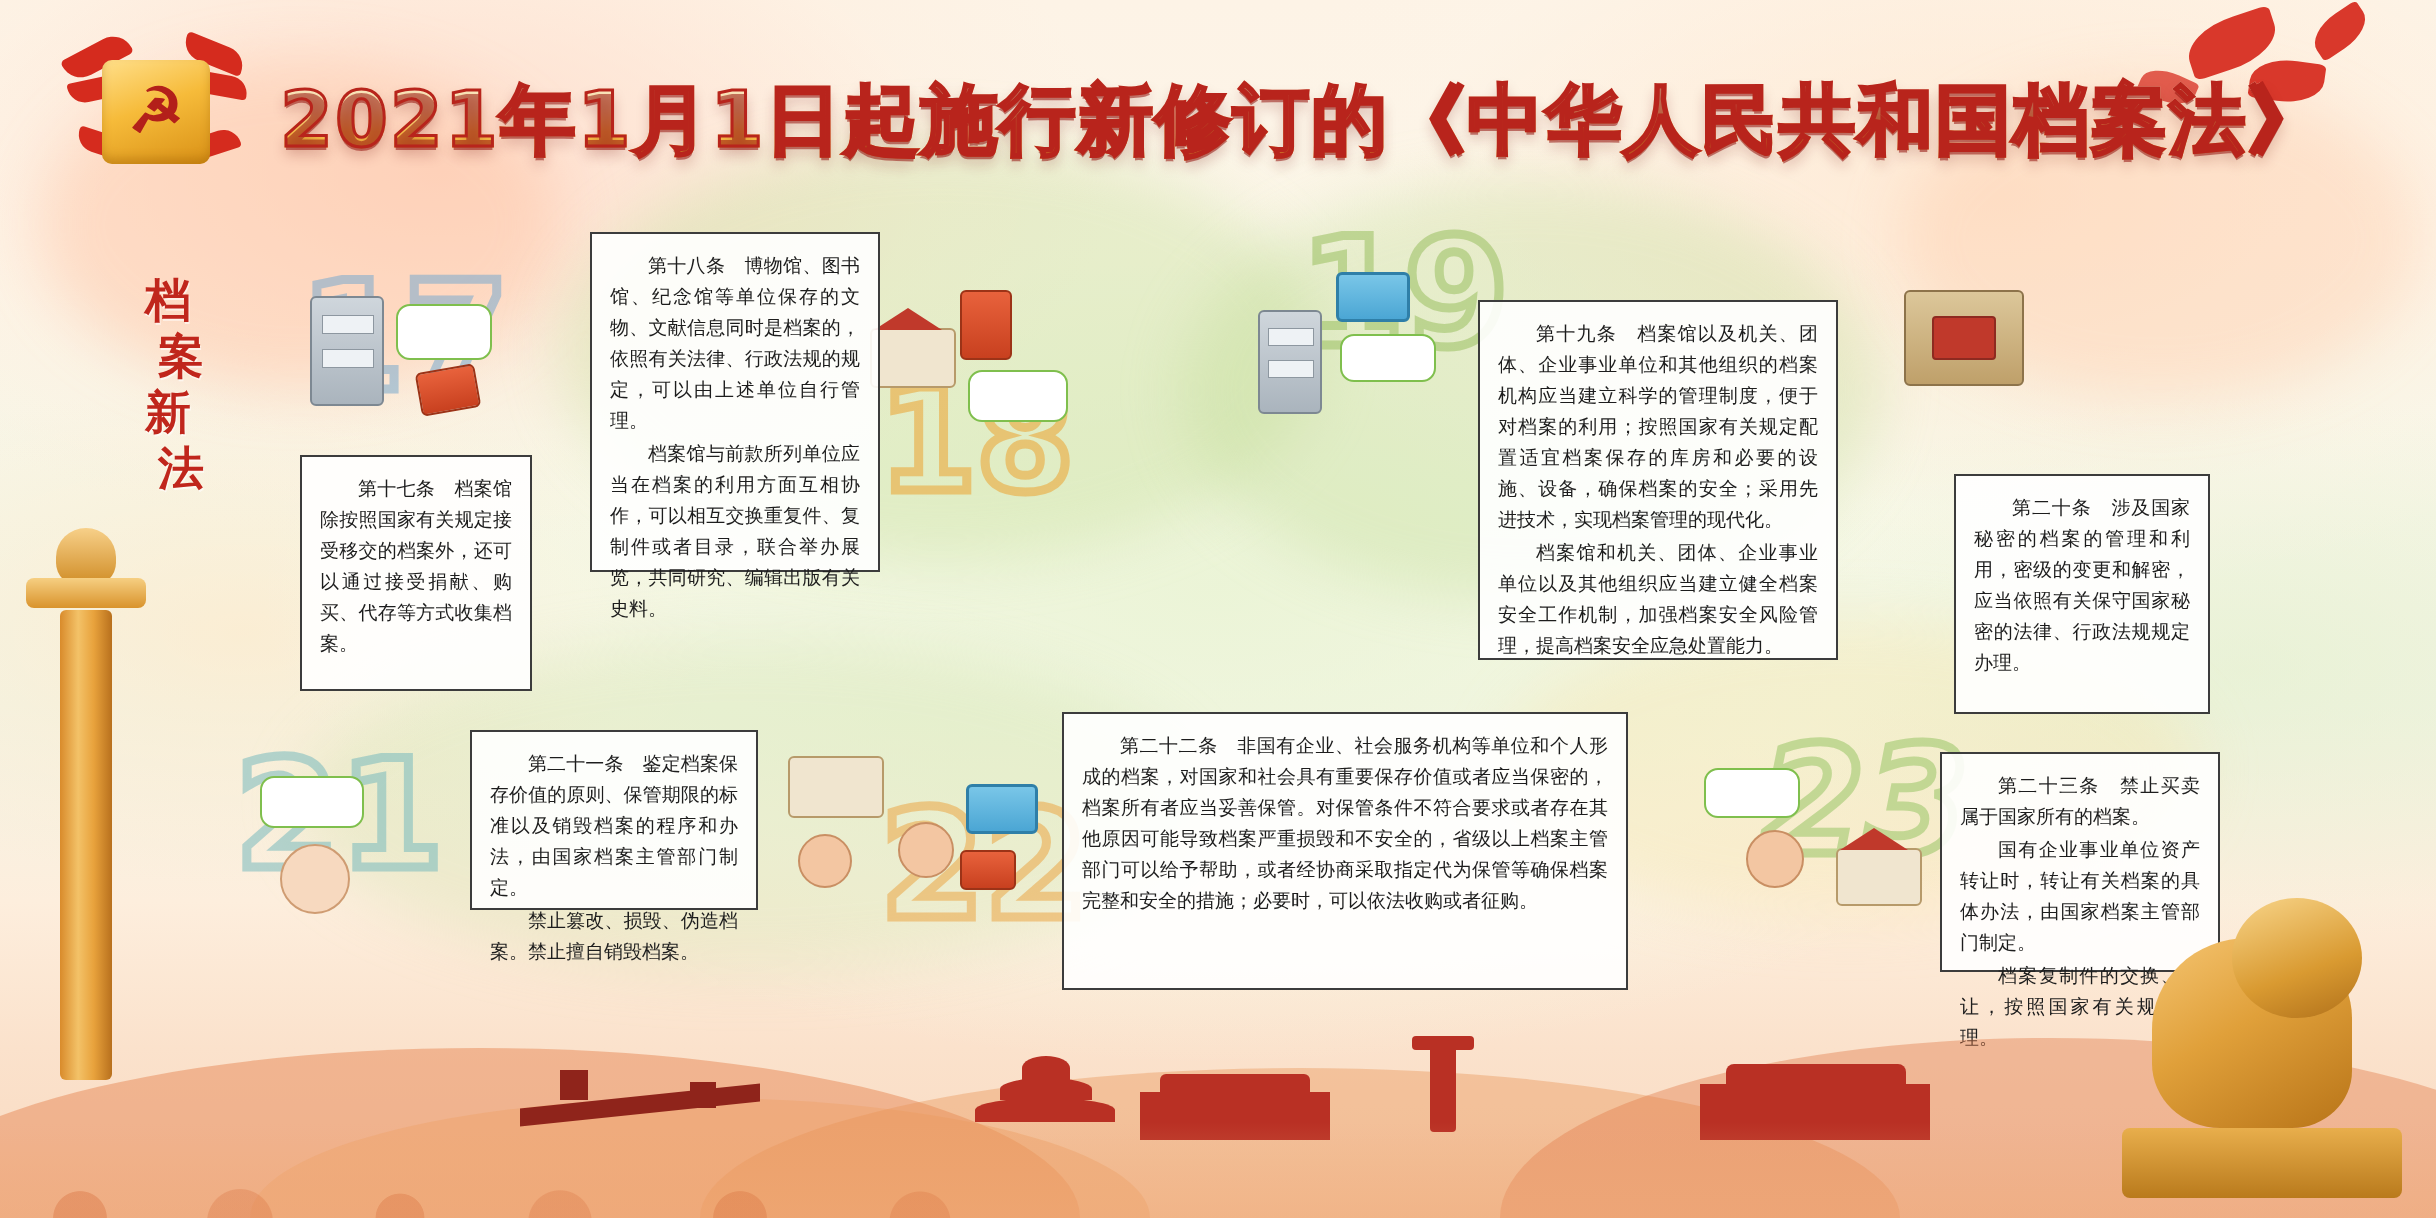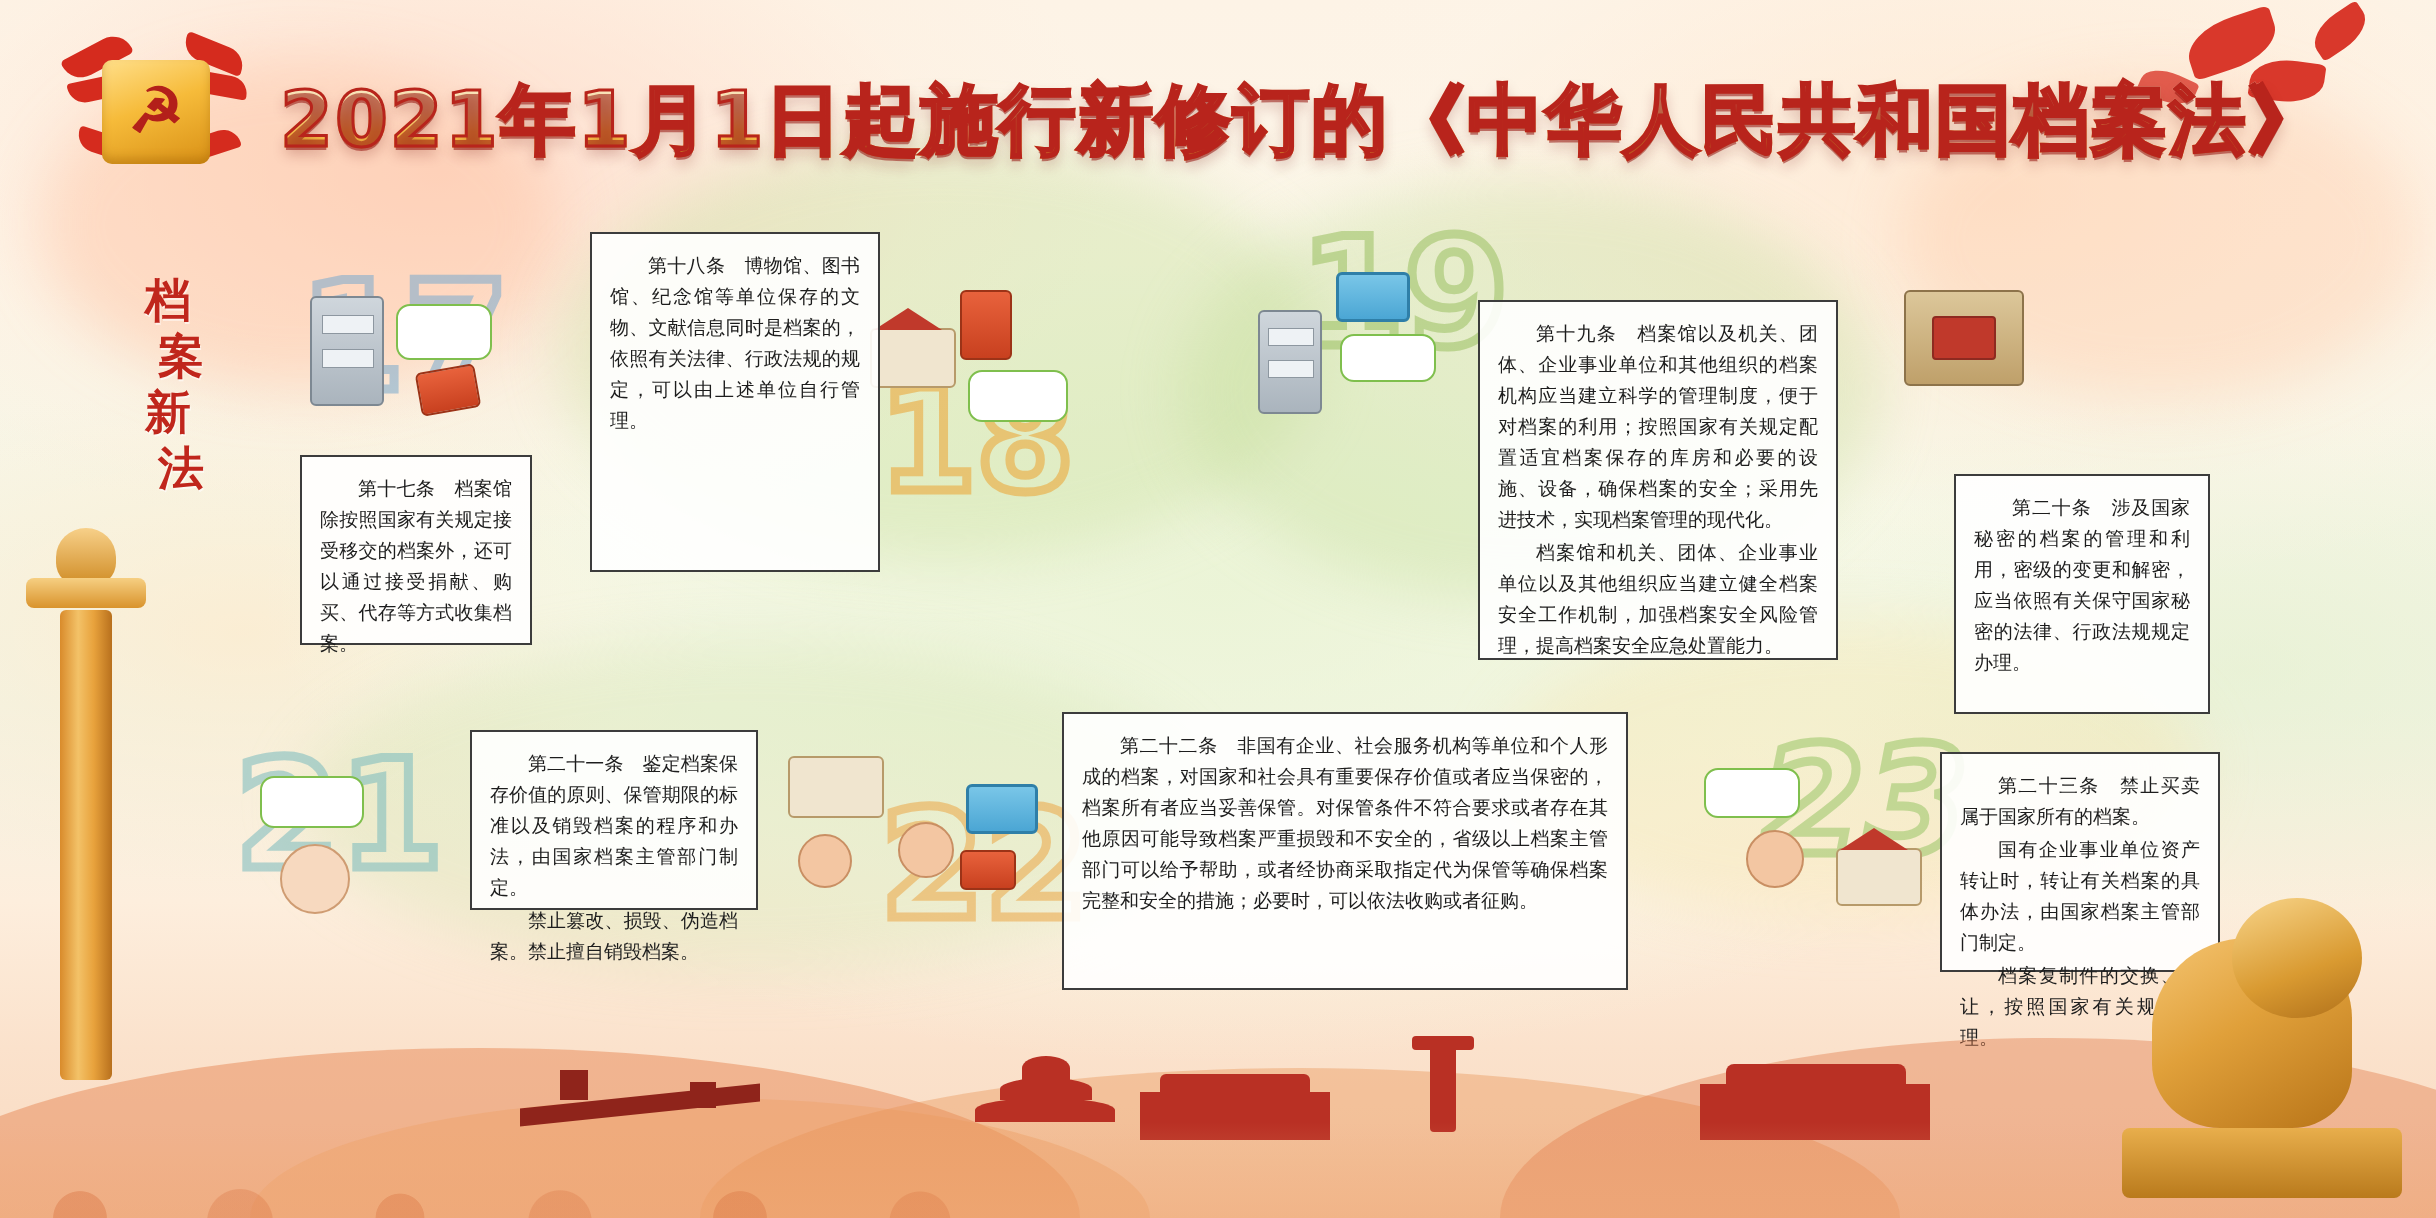--- a/index.html
+++ b/index.html
@@ -153,21 +153,21 @@
     text-align: justify;
     text-justify: inter-ideograph;
   }
   .card p {
     margin: 0;
     text-indent: 2em;
   }
   .card p + p { margin-top: 2px; }
 
   
-  #card-17 { left: 300px;  top: 455px;  width: 232px; height: 190px; }
+  #card-17 { left: 300px;  top: 455px;  width: 232px; height: 236px; }
   #card-18 { left: 590px;  top: 232px;  width: 290px; height: 340px; }
   #card-19 { left: 1478px; top: 300px;  width: 360px; height: 360px; }
   #card-20 { left: 1954px; top: 474px;  width: 256px; height: 240px; }
   #card-21 { left: 470px;  top: 730px;  width: 288px; height: 180px; }
   #card-22 { left: 1062px; top: 712px;  width: 566px; height: 278px; }
   #card-23 { left: 1940px; top: 752px;  width: 280px; height: 220px; }
 
   
   .bignum {
     position: absolute;
@@ -415,20 +415,21 @@
     <div class="ill-box ill-bldg" style="left:136px;top:92px;width:86px;height:58px;"></div>
     <div class="ill-roof" style="left:140px;top:72px;"></div>
   </div>
 
   <div class="card" id="card-17">
     <p>第十七条　档案馆除按照国家有关规定接受移交的档案外，还可以通过接受捐献、购买、代存等方式收集档案。</p>
   </div>
 
   <div class="card" id="card-18">
     <p>第十八条　博物馆、图书馆、纪念馆等单位保存的文物、文献信息同时是档案的，依照有关法律、行政法规的规定，可以由上述单位自行管理。</p>
+    <p>档案馆与前款所列单位应当在档案的利用方面互相协作，可以相互交换重复件、复制件或者目录，联合举办展览，共同研究、编辑出版有关史料。</p>
   </div>
 
   <div class="card" id="card-20">
     <p>第二十条　涉及国家秘密的档案的管理和利用，密级的变更和解密，应当依照有关保守国家秘密的法律、行政法规规定办理。</p>
   </div>
 
   <div class="card" id="card-19">
     <p>第十九条　档案馆以及机关、团体、企业事业单位和其他组织的档案机构应当建立科学的管理制度，便于对档案的利用；按照国家有关规定配置适宜档案保存的库房和必要的设施、设备，确保档案的安全；采用先进技术，实现档案管理的现代化。</p>
     <p>档案馆和机关、团体、企业事业单位以及其他组织应当建立健全档案安全工作机制，加强档案安全风险管理，提高档案安全应急处置能力。</p>
   </div>

